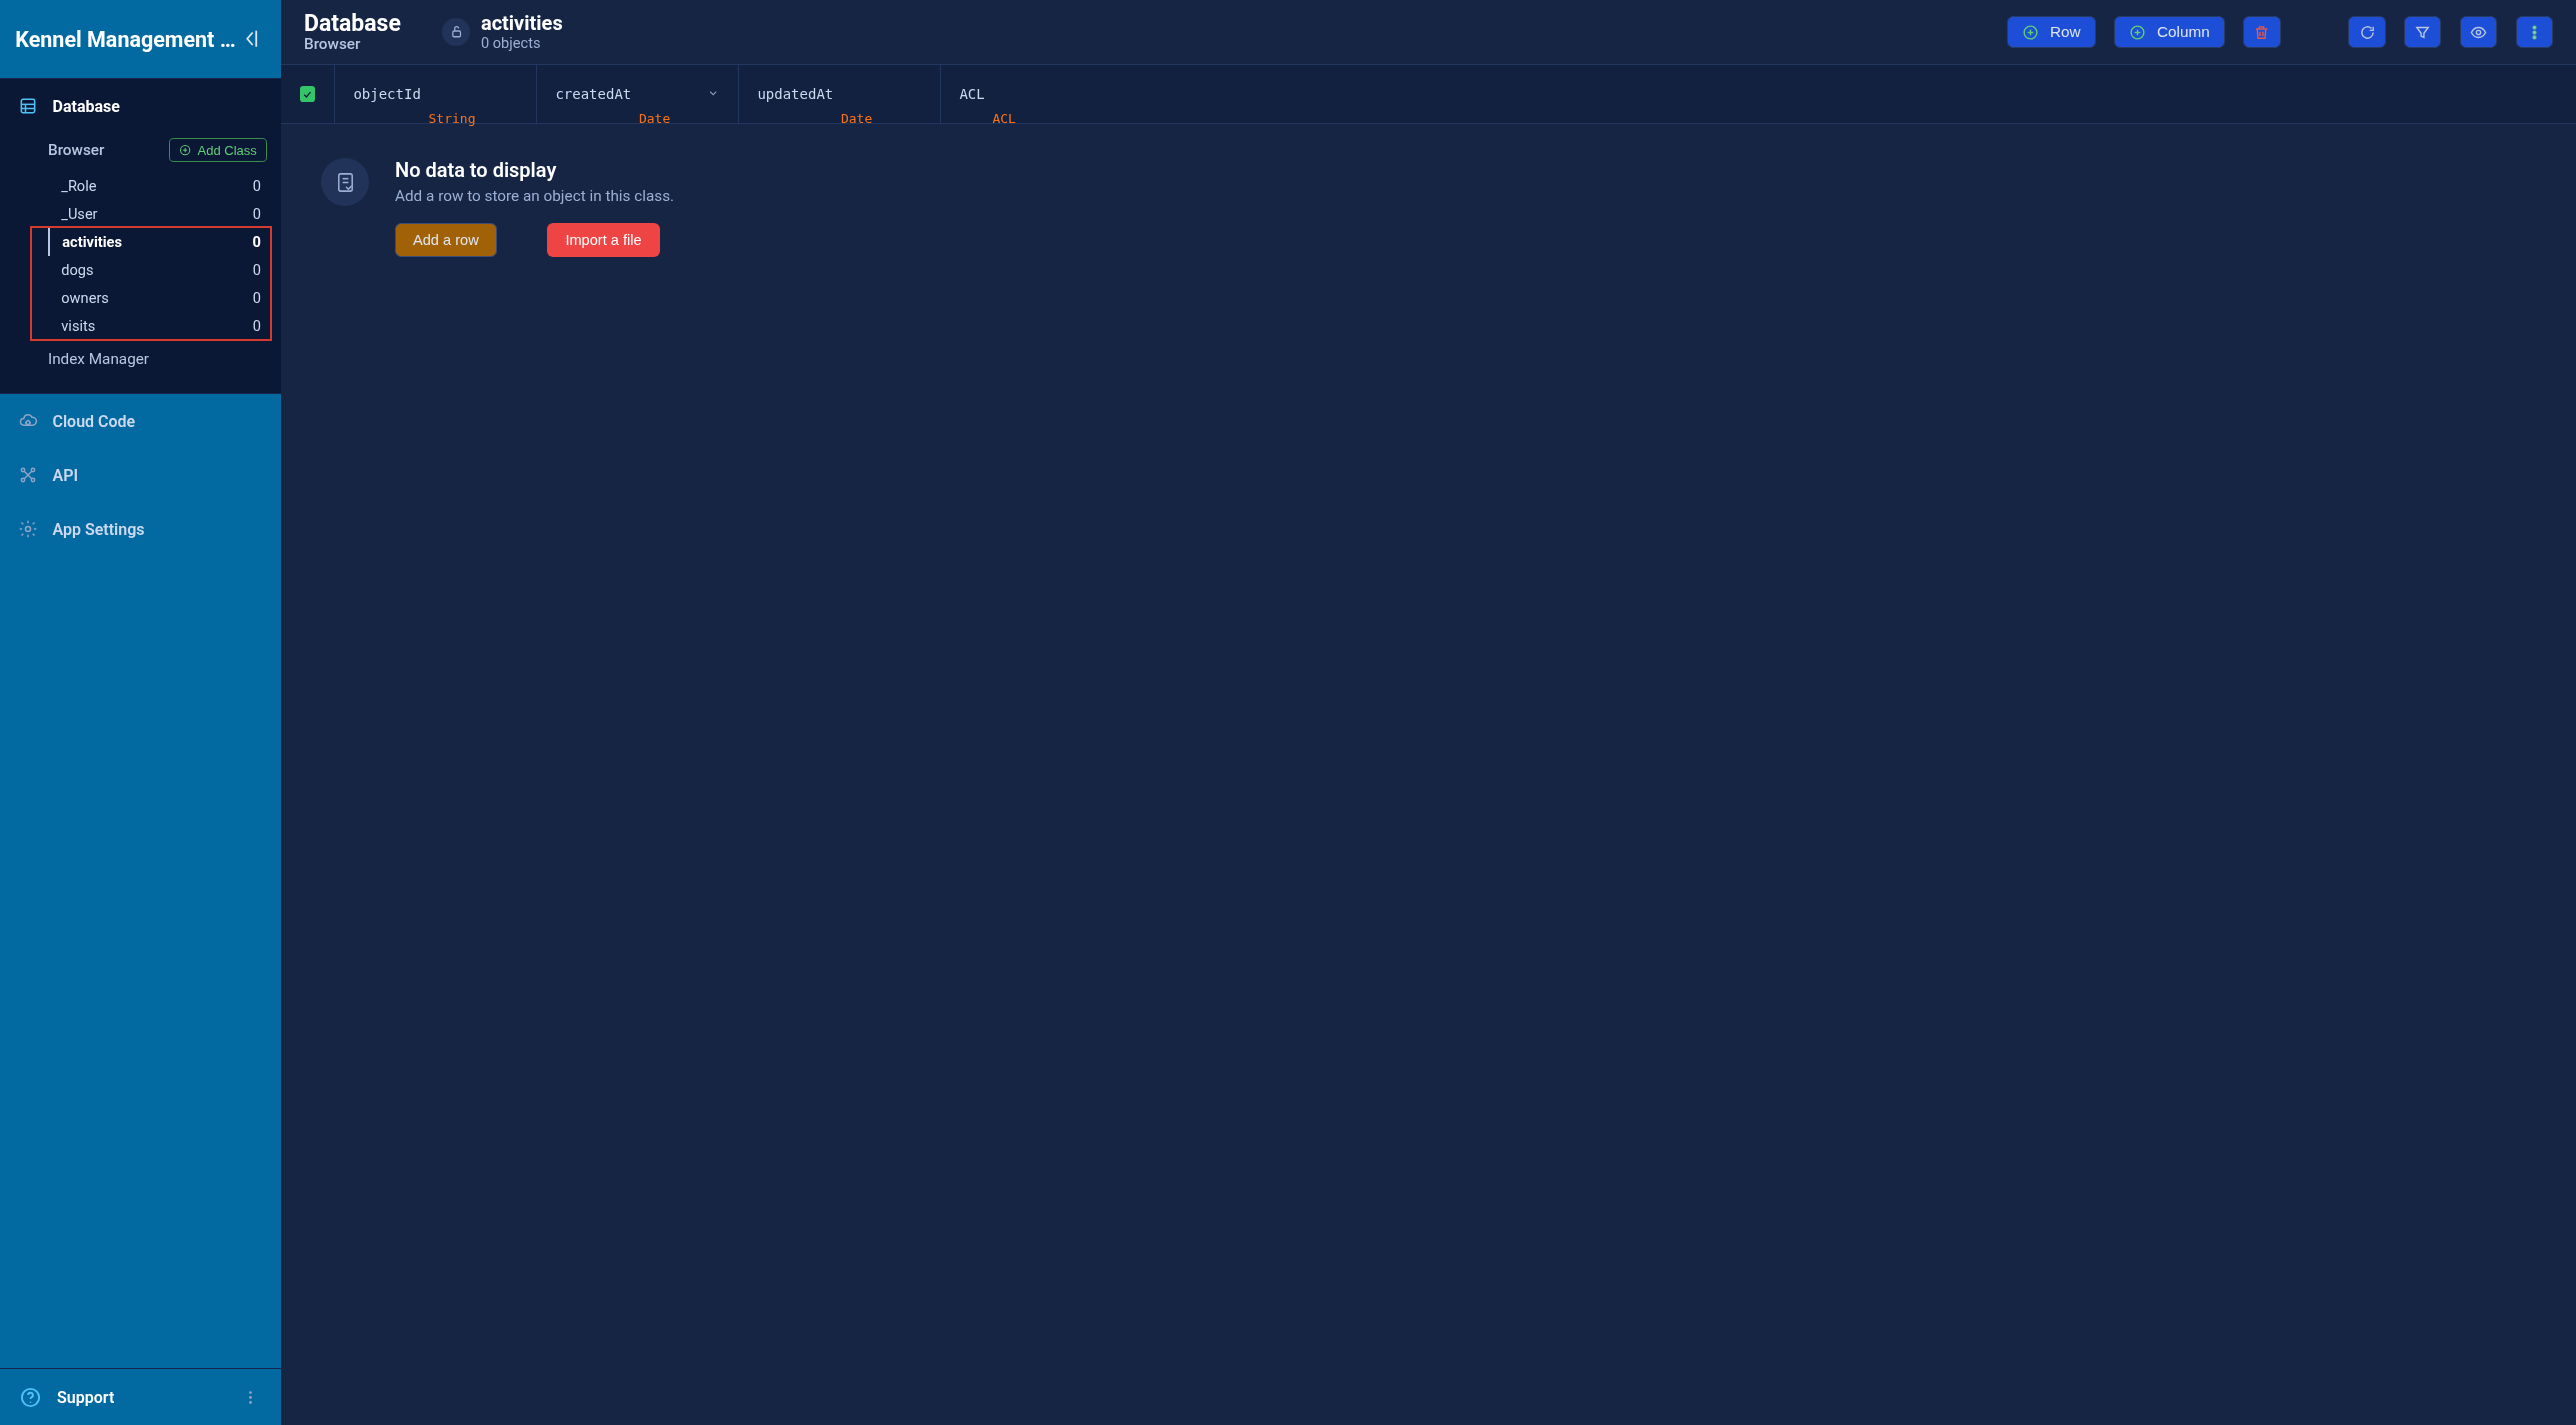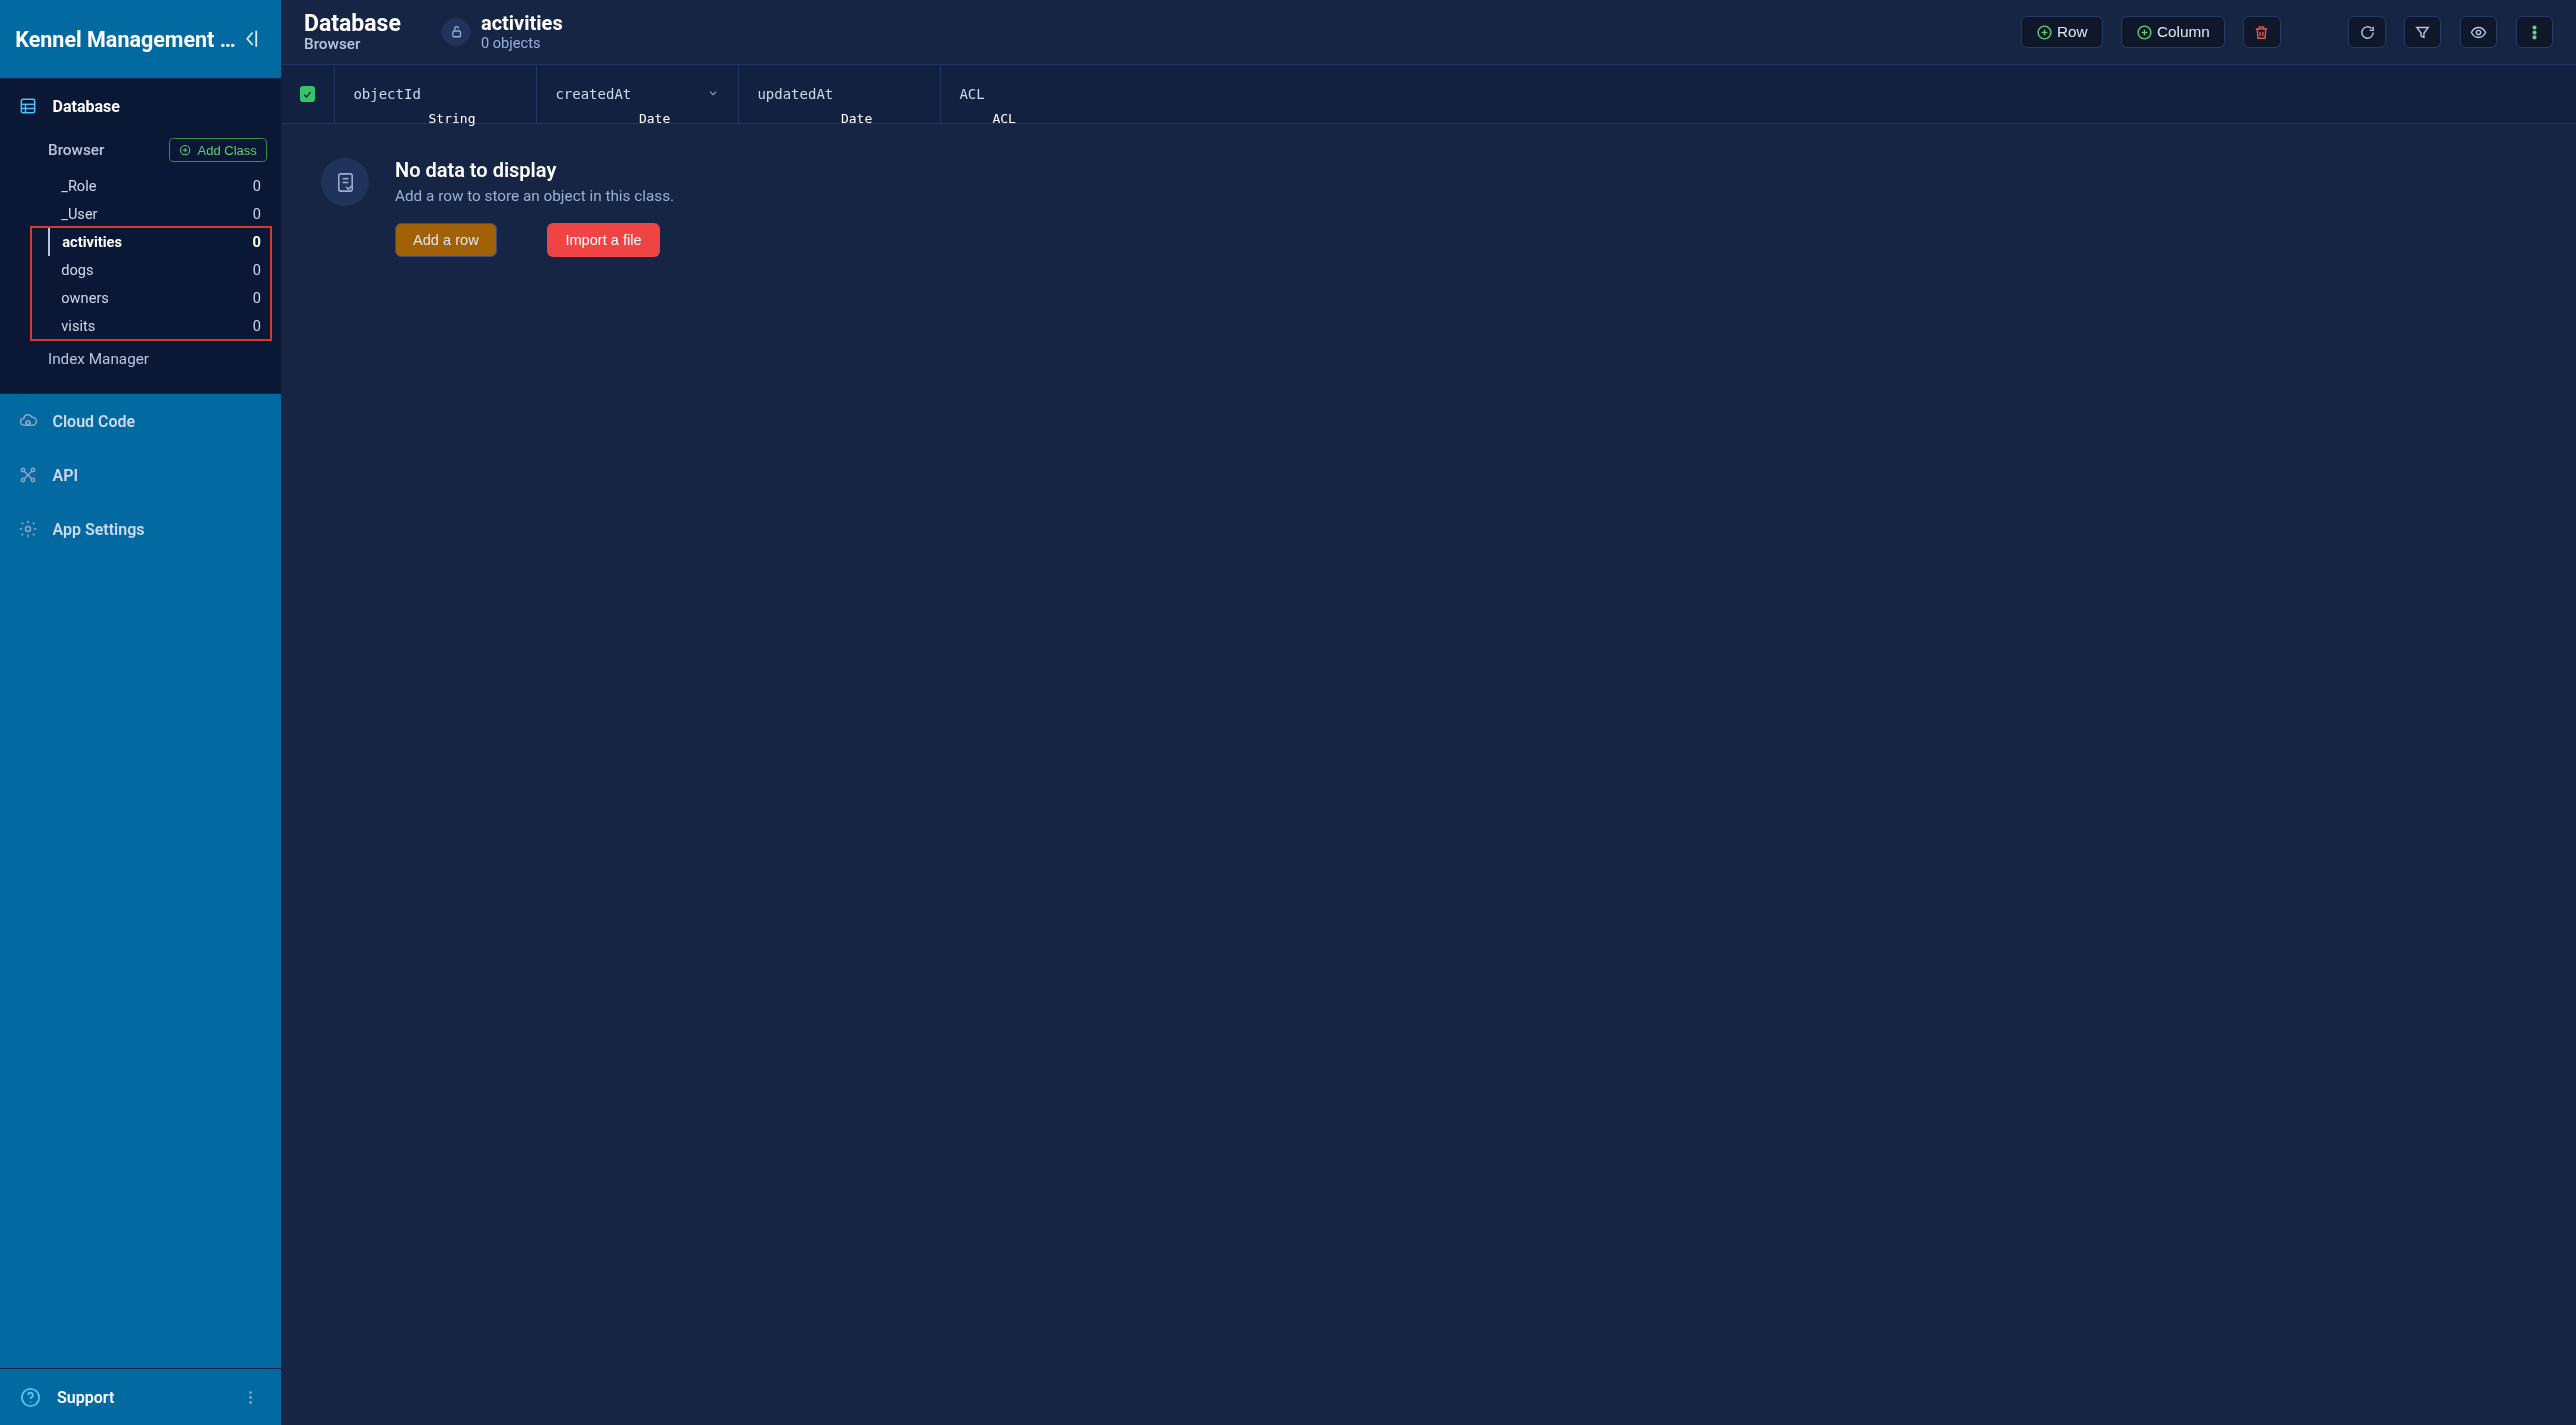--- a/index.html
+++ b/index.html
@@ -63,31 +63,31 @@
 
   .class-pill { display: flex; align-items: center; gap: 10.7px; margin-left: 23px; }
   .lock-icon-wrap { width: 28px; height: 28px; border-radius: 50%; background: #213358; display: flex; align-items: center; justify-content: center; }
   .lock-icon-wrap svg { stroke: #9bb0d4; stroke-width: 2; fill: none; }
   .class-pill-text { display: flex; flex-direction: column; line-height: 1.15; }
   .class-pill-name { font-size: 20px; font-weight: 700; color: #fff; }
   .class-pill-count { font-size: 14.6px; color: #9bb0d4; }
 
   .topbar-spacer { flex: 1; }
 
-  .top-btn { display: flex; align-items: center; gap: 4px; padding: 6.1px 14px; border: 0.8px solid #2a3b63; background: #0f172a; color: #e0e6f0; border-radius: 6.1px; font-size: 15.3px; font-weight: 500; cursor: pointer; }
+  .top-btn { display: flex; align-items: center; gap: 11px; padding: 6.1px 14px; border: 0.8px solid #2a3b63; background: #1d4ed8; color: #e0e6f0; border-radius: 6.1px; font-size: 15.3px; font-weight: 500; cursor: pointer; }
   .top-btn svg { stroke: #5ecf74; stroke-width: 2; fill: none; }
   .top-btn.danger svg { stroke: #e25a4e; }
   .top-btn.icon-only { padding: 6.1px 9.2px; }
   .icon-only svg.tool { stroke: #b8c6e0; }
   .more-dots svg circle { fill: #b8c6e0; }
 
   
   .col-header { height: 60px; display: flex; align-items: stretch; background: #132140; border-top: 0.8px solid #223660; border-bottom: 0.8px solid #223660; }
   .col-cell { display: flex; align-items: center; padding: 0 18.4px; border-right: 0.8px solid #223660; gap: 7.7px; font-family: ui-monospace, "SFMono-Regular", Menlo, Consolas, monospace; font-size: 14px; color: #cdd9ee; white-space: nowrap; }
-  .col-cell .col-type { color: #ffffff; font-size: 13px; margin-top: 48px; }
+  .col-cell .col-type { color: #f97316; font-size: 13px; margin-top: 48px; }
   .col-check { width: 54px; justify-content: center; }
   .chk { width: 15.3px; height: 15.3px; border-radius: 3.1px; background: #34c46a; display: flex; align-items: center; justify-content: center; }
   .chk svg { stroke: #0b1835; stroke-width: 3; fill: none; }
   .col-cell .chevron { margin-left: auto; }
   .col-cell .chevron svg { stroke: #8fa3c7; stroke-width: 2; fill: none; }
 
   
   .empty-state { padding: 34px 40px; display: flex; gap: 26px; align-items: flex-start; }
   .empty-icon { width: 48px; height: 48px; border-radius: 50%; background: #213358; display: flex; align-items: center; justify-content: center; flex-shrink: 0; }
   .empty-icon svg { stroke: #9bb0d4; stroke-width: 1.6; fill: none; }

